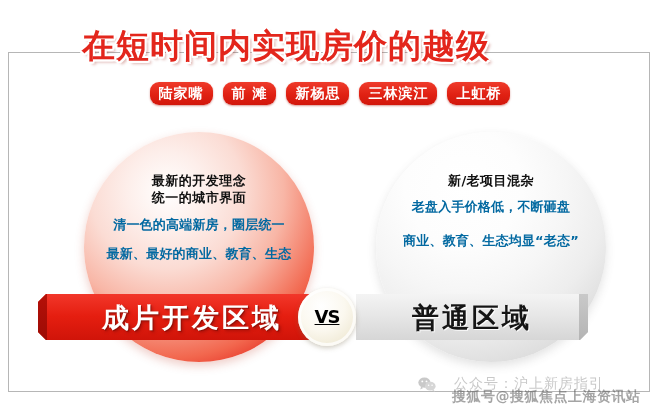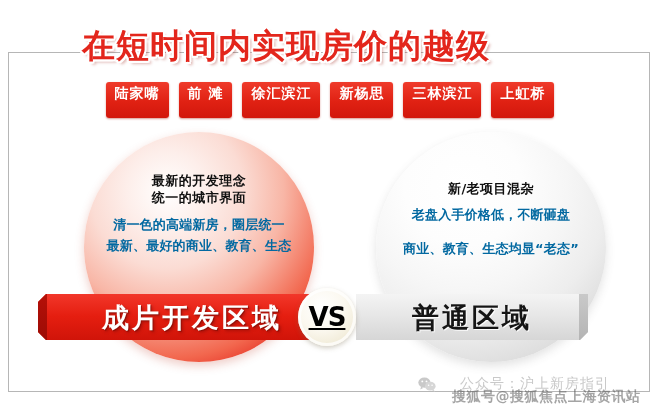--- a/index.html
+++ b/index.html
@@ -63,22 +63,22 @@
     width: 660px;
     display: flex;
     justify-content: center;
     gap: 10px;
   }
   .tag {
     background: linear-gradient(180deg, #ef3b2b 0%, #e02113 55%, #d2170c 100%);
     color: #ffffff;
     font-size: 14px;
     font-weight: bold;
-    padding: 4px 9px 18px 9px;
-    border-radius: 3px;
+    padding: 4px 9px 5px 9px;
+    border-radius: 9px;
     line-height: 1;
     box-shadow: 0 1px 2px rgba(170,30,20,0.45);
     white-space: nowrap;
     letter-spacing: 1px;
   }
 
   
   .sphere {
     position: absolute;
     border-radius: 50%;
@@ -102,21 +102,21 @@
     box-shadow: 0 4px 10px rgba(80,80,80,0.16);
   }
 
   .sphere-text {
     position: absolute;
     text-align: center;
     width: 250px;
     color: #1a1a1a;
   }
   .sphere-text.left  { left: 74px;  top: 172px; }
-  .sphere-text.right { left: 366px; top: 180px; }
+  .sphere-text.right { left: 366px; top: 172px; }
 
   .head-line {
     font-size: 13px;
     font-weight: bold;
     line-height: 1.33;
     letter-spacing: 0.5px;
     color: #111111;
   }
   .sub-line {
     font-size: 13px;
@@ -193,36 +193,36 @@
     border-radius: 50%;
     background: radial-gradient(circle at 40% 32%, #ffffff 0%, #fbf8ef 45%, #f0ead6 78%, #e2dac1 100%);
     box-shadow: 0 2px 5px rgba(120,110,80,0.35), inset 0 0 0 3px rgba(255,255,255,0.75);
     display: flex;
     align-items: center;
     justify-content: center;
     z-index: 5;
   }
   .vs-text {
     font-family: "DejaVu Sans", "Liberation Sans", sans-serif;
-    font-size: 26px;
+    font-size: 18px;
     font-weight: bold;
     color: #000000;
     letter-spacing: -1px;
     line-height: 1;
     text-decoration: underline;
   }
 
   
   .wm-wechat {
     position: absolute;
     left: 418px;
     top: 375px;
     display: flex;
     align-items: center;
-    gap: 24px;
+    gap: 18px;
     color: #c9c9c9;
     font-size: 14px;
     letter-spacing: 1px;
     white-space: nowrap;
     z-index: 6;
   }
   .wm-wechat .wechat-icon {
     display: inline-block;
     width: 18px;
     height: 15px;
@@ -247,34 +247,33 @@
 
   <div class="frame"></div>
 
   <div class="title-row">
     <div class="title-text">在短时间内实现房价的越级</div>
   </div>
 
   <div class="tags">
     <span class="tag">陆家嘴</span>
     <span class="tag">前 滩</span>
-    <span class="tag">徐汇滨江</span>
     <span class="tag">新杨思</span>
     <span class="tag">三林滨江</span>
     <span class="tag">上虹桥</span>
   </div>
 
   <div class="sphere sphere-left"></div>
   <div class="sphere sphere-right"></div>
 
   <div class="sphere-text left">
     <div class="head-line">最新的开发理念</div>
     <div class="head-line">统一的城市界面</div>
     <div class="sub-line">清一色的高端新房，圈层统一</div>
-    <div class="sub-line" style="margin-top:0">最新、最好的商业、教育、生态</div>
+    <div class="sub-line" style="margin-top:8px">最新、最好的商业、教育、生态</div>
   </div>
 
   <div class="sphere-text right">
     <div class="head-line">新/老项目混杂</div>
     <div class="sub-line">老盘入手价格低，不断砸盘</div>
     <div class="sub-line" style="margin-top:12px">商业、教育、生态均显“老态”</div>
   </div>
 
   <div class="banner banner-left">
     <div class="banner-label">成片开发区域</div>

